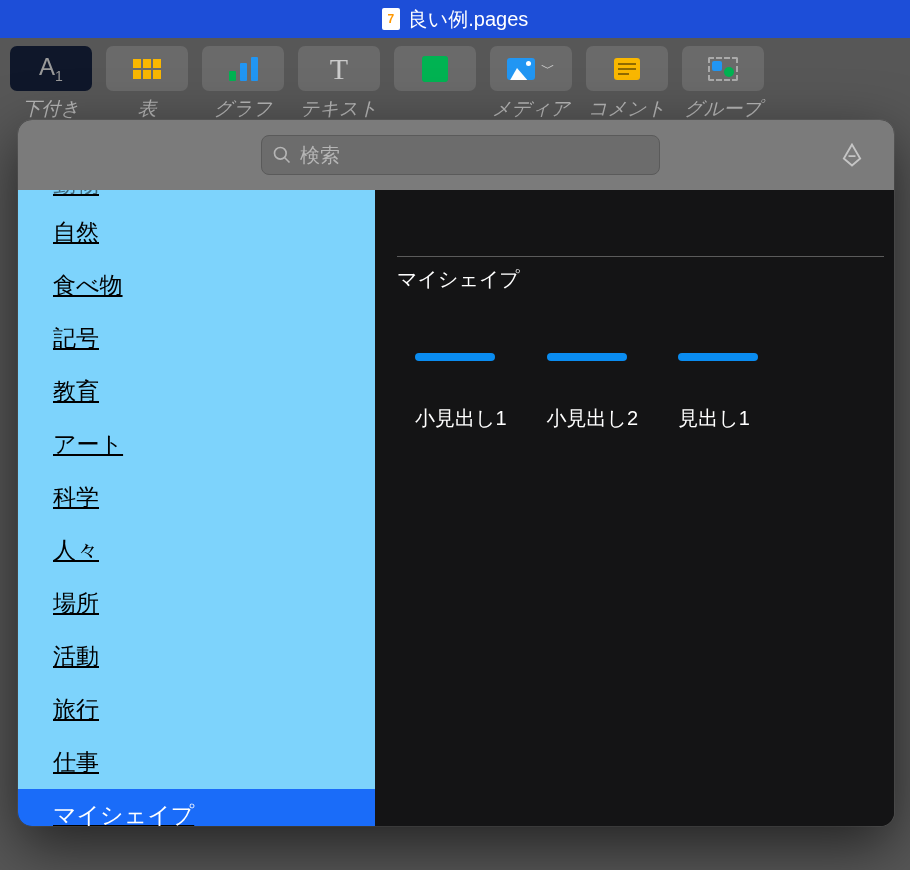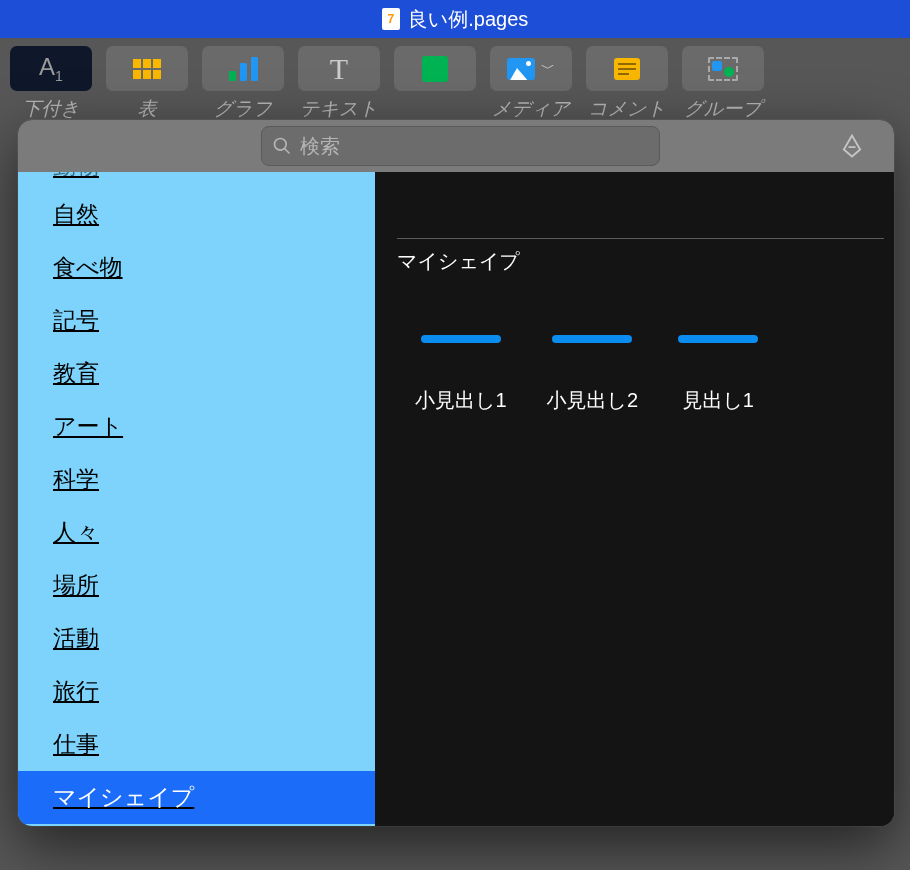--- a/index.html
+++ b/index.html
@@ -91,21 +91,21 @@
       position: absolute;
       top: -14px;
       left: 427px;
       width: 0;
       height: 0;
       border-left: 18px solid transparent;
       border-right: 18px solid transparent;
       border-bottom: 16px solid #7b7b7b;
     }
     .popover-header {
-      height: 52px;
+      height: 70px;
       background: #7b7b7b;
       display: flex;
       align-items: center;
       padding: 0 28px;
       gap: 14px;
     }
     .search-wrap {
       flex: 0 0 auto;
       margin-left: 215px;
       width: 399px;
@@ -191,21 +191,20 @@
     }
     .shapes-grid {
       display: flex;
       gap: 40px;
       margin-top: 40px;
       margin-left: 30px;
     }
     .shape-item {
       display: flex;
       flex-direction: column;
-      align-items: center;
       gap: 44px;
       cursor: pointer;
     }
     .shape-preview {
       width: 80px;
       height: 8px;
       background: #0a8cf0;
       border-radius: 4px;
       margin-top: 20px;
     }

